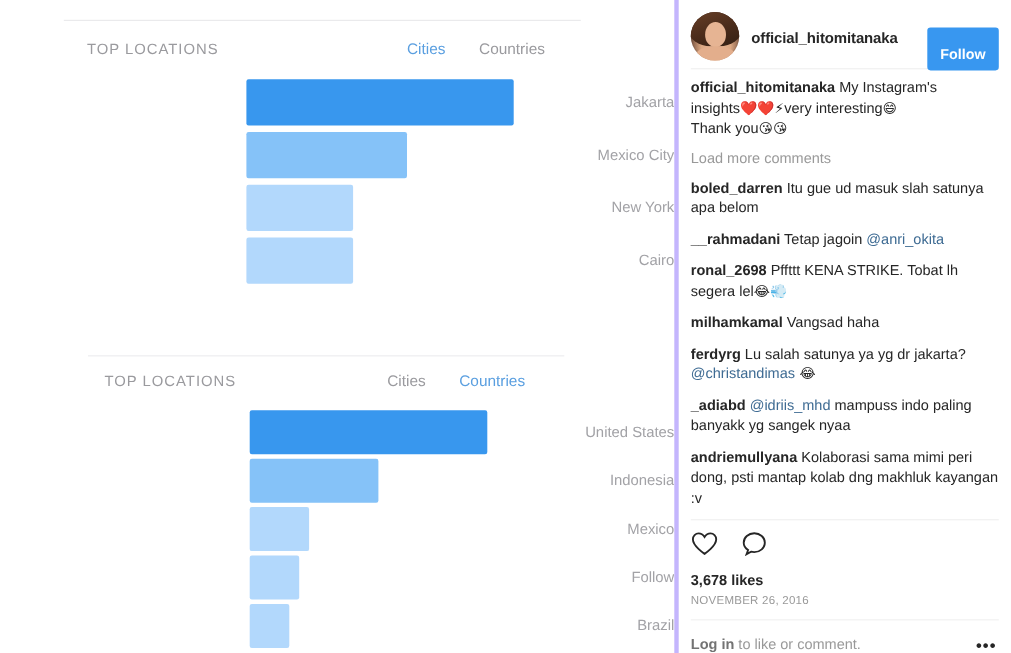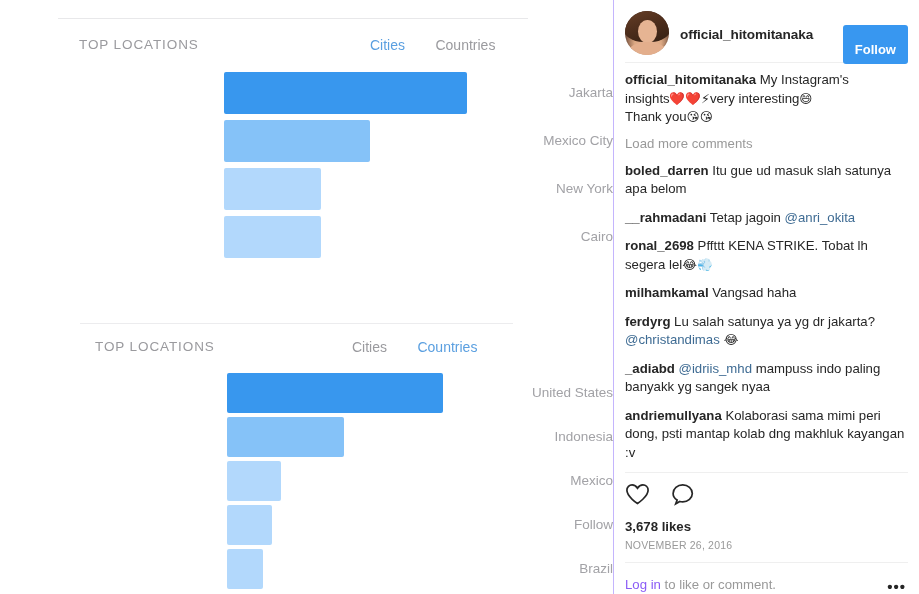--- a/index.html
+++ b/index.html
@@ -87,21 +87,21 @@
     border-radius: 2px;
   }
   .card-1 .bar { left: 224px; }
   .card-2 .bar { left: 227px; top: 2px; height: 40px; }
 
   
   .ig-pane {
     position: absolute; left: 613px; top: 0;
     width: 306px; height: 594px;
     background: #fff;
-    border-left: 1px solid #c4b5fd;
+    border-left: 4px solid #c4b5fd;
     box-sizing: border-box;
     font-family: "Liberation Sans", sans-serif;
     color: #262626;
   }
   .ig-header {
     position: relative;
     height: 62px;
     padding: 10px 13px 0 11px;
     box-sizing: border-box;
   }
@@ -175,21 +175,21 @@
     font-size: 10.5px; color: #999999;
     letter-spacing: 0.2px;
     padding: 5px 11px 0 11px;
     text-transform: uppercase;
   }
   .ig-footer {
     position: relative;
     padding: 14px 11px 0 11px;
     font-size: 13.2px; color: #999999;
   }
-  .ig-footer .login { color: #8b5cf6; cursor: pointer; }
+  .ig-footer .login { color: #737373; cursor: pointer; font-weight: bold; }
   .dots {
     position: absolute; right: 13px; top: 15px;
     font-size: 15px; color: #262626; letter-spacing: 1px;
     cursor: pointer; font-weight: bold;
   }
 </style>
 </head>
 <body>
 
 <div id="root">

